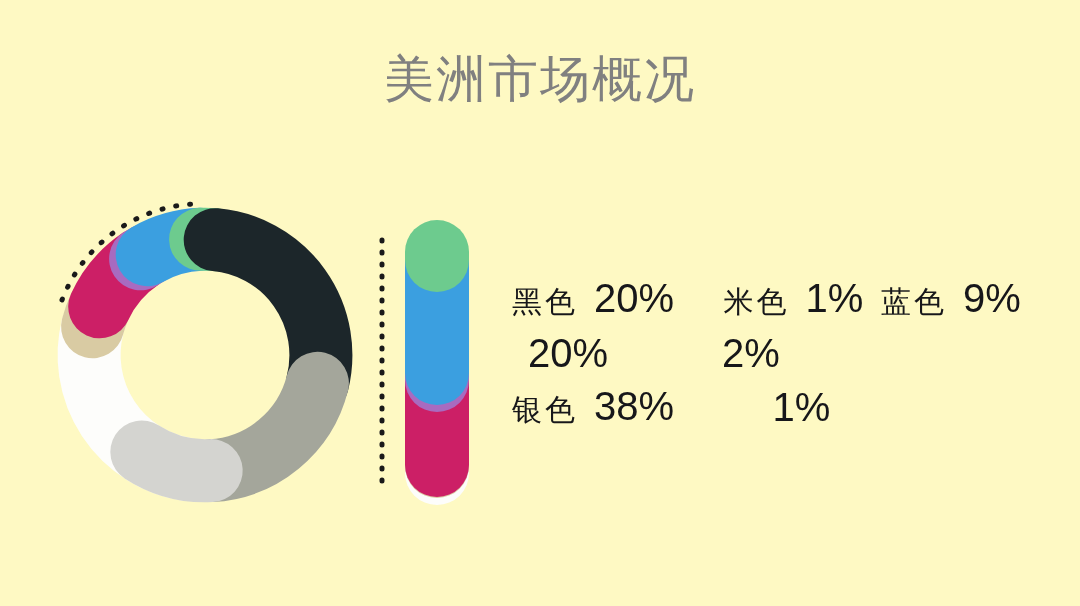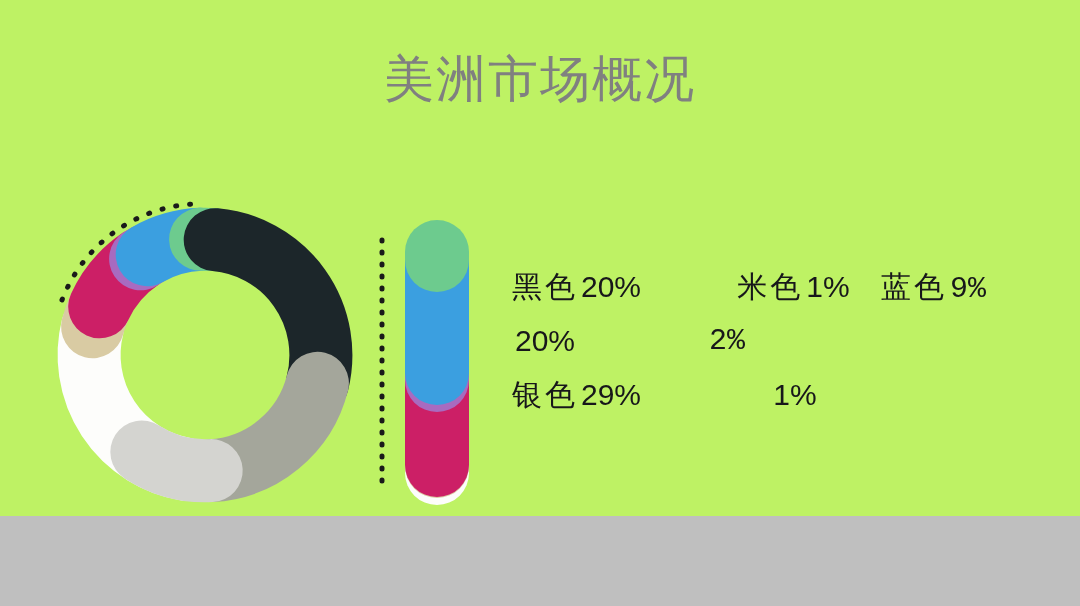--- a/index.html
+++ b/index.html
@@ -11,22 +11,22 @@
     height: 606px;
     background: #bfbfbf;
     font-family: "Liberation Sans", "DejaVu Sans", sans-serif;
     overflow: hidden;
     position: relative;
   }
   #slide {
     position: absolute;
     left: 0; top: 0;
     width: 1080px;
-    height: 516px;
-    background: #bef264;
+    height: 606px;
+    background: #fef9c3;
   }
   #page-title {
     position: absolute;
     left: 0;
     top: 48px;
     width: 1080px;
     text-align: center;
     font-size: 50px;
     line-height: 62px;
     color: #808080;
@@ -44,48 +44,48 @@
   #bar-chart {
     position: absolute;
     left: 366px;
     top: 210px;
     width: 120px;
     height: 310px;
   }
   #legend {
     position: absolute;
     left: 512px;
-    top: 260px;
+    top: 272px;
     width: 540px;
   }
   .legend-row {
     display: flex;
     flex-direction: row;
     height: 54px;
     align-items: center;
   }
   .legend-cell {
     display: flex;
     flex-direction: row;
     align-items: baseline;
     width: 194px;
     box-sizing: border-box;
   }
   .legend-cell.c2 { width: 175px; justify-content: center; }
-  .legend-cell.c3 { width: 170px; font-family: Liberation Mono, monospace; }
+  .legend-cell.c3 { width: 170px; }
   .legend-label {
     font-size: 30px;
     color: #17171a;
     letter-spacing: 3px;
     white-space: nowrap;
   }
   .legend-value {
-    font-size: 30px;
+    font-size: 40px;
     color: #17171a;
-    margin-left: 3px;
+    margin-left: 16px;
     white-space: nowrap;
     letter-spacing: 0px;
   }
   .legend-cell.empty .legend-label,
   .legend-cell.empty .legend-value { visibility: hidden; }
 </style>
 </head>
 <body>
 
 <div id="slide">
@@ -155,21 +155,21 @@
         <span class="legend-value">20%</span>
       </div>
       <div class="legend-cell c3">
         <span class="legend-value">2%</span>
       </div>
     </div>
 
     <div class="legend-row">
       <div class="legend-cell c1">
         <span class="legend-label">银色</span>
-        <span class="legend-value">29%</span>
+        <span class="legend-value">38%</span>
       </div>
       <div class="legend-cell c2">
         <span class="legend-value">1%</span>
       </div>
       <div class="legend-cell c3 empty">
         <span class="legend-label"></span>
         <span class="legend-value"></span>
       </div>
     </div>
 

